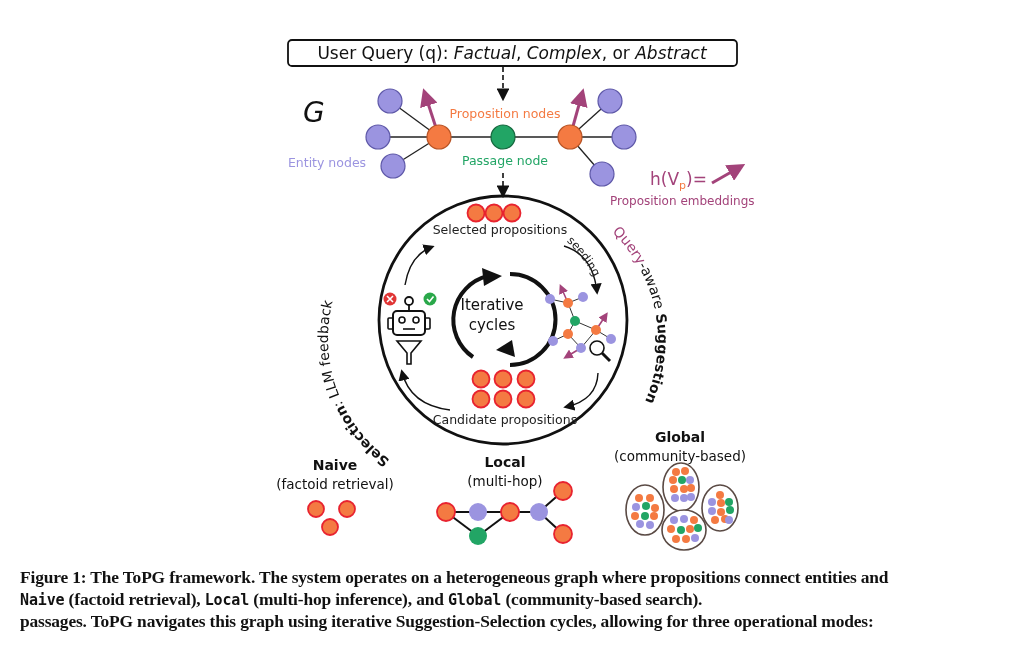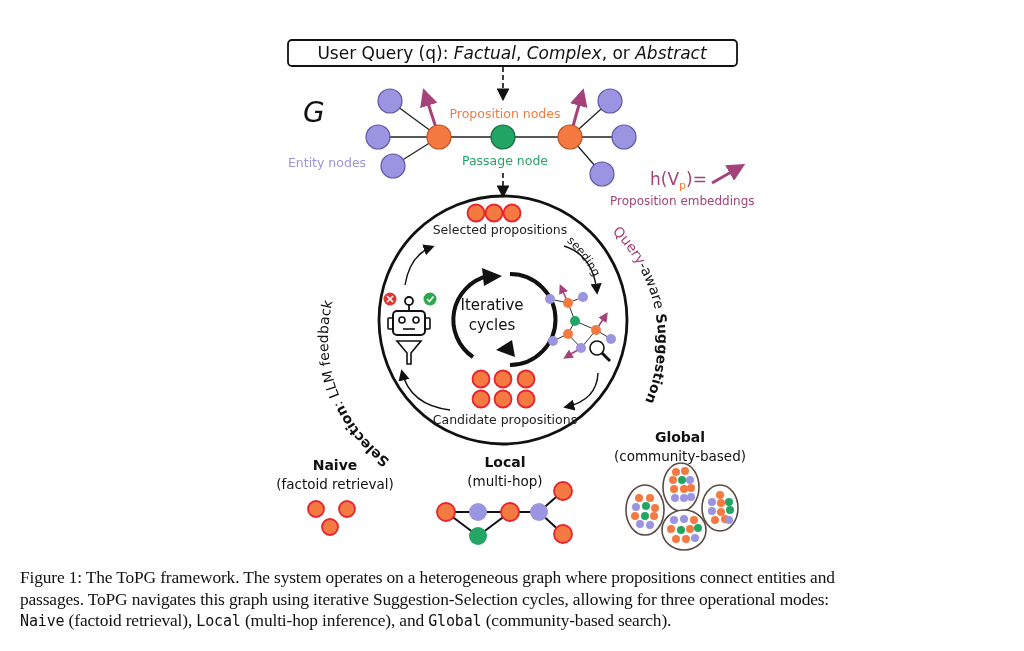--- a/index.html
+++ b/index.html
@@ -1,18 +1,18 @@
 <!DOCTYPE html>
 <html><head>
 <meta charset="utf-8">
 <style>
   html,body{margin:0;padding:0;background:#fff;}
   body{width:1024px;height:651px;position:relative;overflow:hidden;font-family:"DejaVu Sans",sans-serif;}
   svg{position:absolute;left:0;top:0;}
-  .caption{position:absolute;left:20px;top:567px;width:990px;font-family:"Liberation Serif",serif;font-size:17.4px;line-height:21.5px;color:#111;letter-spacing:-0.15px;}
+  .caption{position:absolute;left:20px;top:567px;width:990px;font-family:"Liberation Serif",serif;font-size:17.4px;line-height:21.5px;color:#111;letter-spacing:-0.15px;font-weight:bold;}
   .mono{font-family:"DejaVu Sans Mono",monospace;font-size:15px;}
 </style>
 </head>
 <body>
 
 <svg width="1024" height="651" viewBox="0 0 1024 651">
   <defs>
     <marker id="ahBlack" markerWidth="8" markerHeight="8" refX="6" refY="4" orient="auto">
       <path d="M0,0 L8,4 L0,8 z" fill="#111"></path>
     </marker>
@@ -244,15 +244,15 @@
         <circle cx="698" cy="528" r="4" fill="#22a565"></circle>
         <circle cx="676" cy="539" r="4" fill="#f47a42"></circle>
         <circle cx="686" cy="539" r="4" fill="#f47a42"></circle>
         <circle cx="695" cy="538" r="4" fill="#9b94e0"></circle>
       </g>
   </g>
 </svg>
 
 <div class="caption">
   <div>Figure 1: The ToPG framework. The system operates on a heterogeneous graph where propositions connect entities and</div>
+  <div><span class="mono">Naive</span><span> (factoid retrieval), </span><span class="mono">Local</span><span> (multi-hop inference), and </span><span class="mono">Global</span><span> (community-based search).</span></div>
   <div>passages. ToPG navigates this graph using iterative Suggestion-Selection cycles, allowing for three operational modes:</div>
-  <div><span class="mono">Naive</span><span> (factoid retrieval), </span><span class="mono">Local</span><span> (multi-hop inference), and </span><span class="mono">Global</span><span> (community-based search).</span></div>
 </div>
 
 </body></html>

